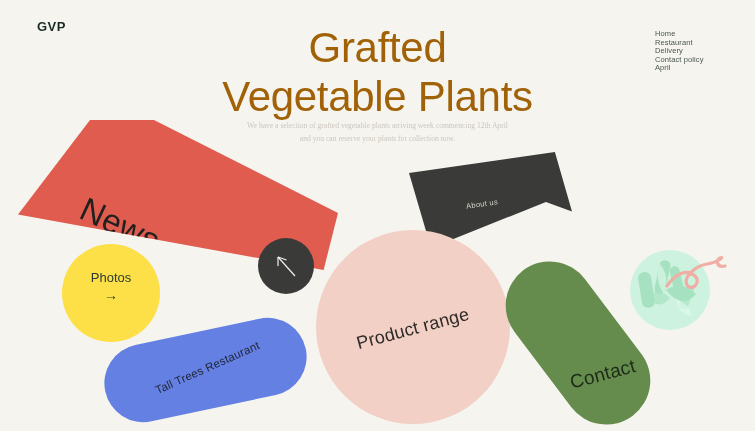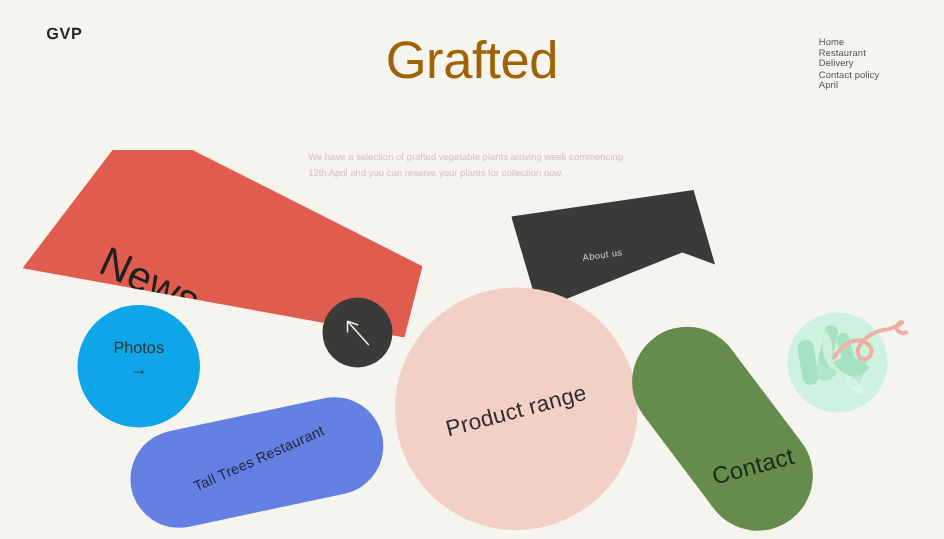--- a/index.html
+++ b/index.html
@@ -36,23 +36,24 @@
   .hero-title {
     position: absolute; left: 0; right: 0; top: 23px;
     text-align: center;
     font-size: 42px; font-weight: 300; line-height: 1.17;
     color: #a16207; letter-spacing: -0.3px;
   }
   .hero-title .l2 { display: block; }
   .hero-sub {
     position: absolute; left: 50%; top: 119px;
     transform: translateX(-50%);
-    width: 262px; 
+    width: 262px; text-align: center;
     font-size: 7.6px; line-height: 1.72;
     color: #CBC7BF;
+    font-family: Liberation Serif, serif;
   }
 
   
   .shape { position: absolute; }
   .shape .lbl {
     position: absolute; left: 50%; top: 50%;
     white-space: nowrap;
     font-weight: 300;
   }
 
@@ -72,21 +73,21 @@
   #arrow-btn {
     left: 258px; top: 238px; width: 56px; height: 56px;
     border-radius: 50%; background: #3A3A38;
     cursor: pointer;
   }
   #arrow-btn svg { position: absolute; left: 17px; top: 16px; }
 
   
   #photos {
     left: 62px; top: 244px; width: 98px; height: 98px;
-    border-radius: 50%; background: #0ea5e9;
+    border-radius: 50%; background: #fde047;
   }
   #photos .inner {
     position: absolute; left: 0; right: 0; top: 26px;
     text-align: center; color: #2B3B33;
   }
   #photos .t { font-size: 13px; font-weight: 300; }
   #photos .a { font-size: 14px; line-height: 1.2; margin-top: 2px; }
 
   
   #restaurant {
@@ -153,20 +154,21 @@
   <nav class="nav">
     <a href="#">Home</a>
     <a href="#">Restaurant</a>
     <a href="#">Delivery</a>
     <a href="#">Contact policy</a>
     <a href="#">April</a>
   </nav>
 
   <h1 class="hero-title">
     <span>Grafted</span>
+    <span class="l2">Vegetable Plants</span>
   </h1>
   <p class="hero-sub">We have a selection of grafted vegetable plants arriving week commencing 12th April and you can reserve your plants for collection now.</p>
 
   <div class="shape" id="news">
     <span class="lbl">News</span>
   </div>
 
   <div class="shape" id="arrow-btn">
     <svg width="22" height="24" viewBox="0 0 22 24">
       <line x1="20" y1="22" x2="3" y2="3" stroke="#F2F0EB" stroke-width="1.2"></line>

